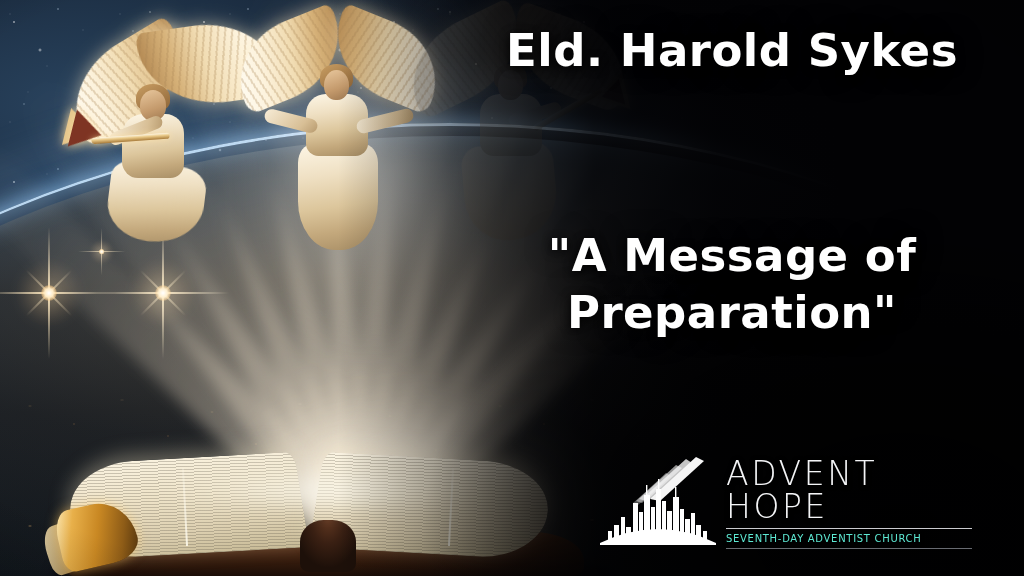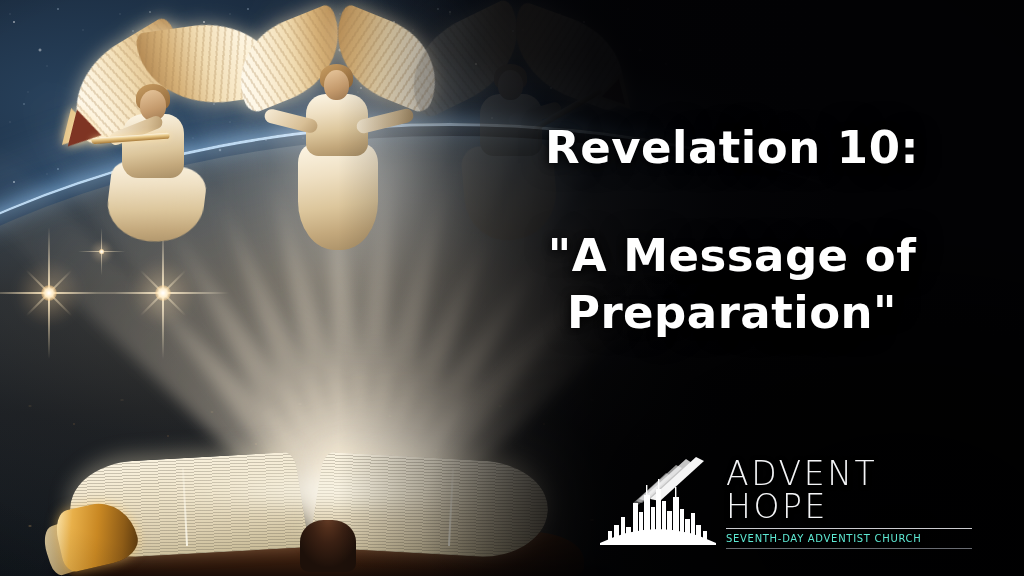--- a/index.html
+++ b/index.html
@@ -531,22 +531,22 @@
     <div id="gilt"></div>
     <div id="page-glow"></div>
   </div>
 
   <div class="layer" id="right-dark"></div>
   <div class="layer" id="corner-dark"></div>
   <div class="layer" id="vignette"></div>
   <div class="layer" id="grain"></div>
 
   <div id="text-block">
-
-    <div class="tline" id="line-scripture">Revelation 10:</div>
+    <div class="tline" id="line-speaker">Eld. Harold Sykes</div>
+
 
     <div id="title-group">
       <span class="tline title" id="line-title-1">"A Message of</span>
       <span class="tline title" id="line-title-2">Preparation"</span>
     </div>
 
   </div>
 
   <div id="logo">
 

